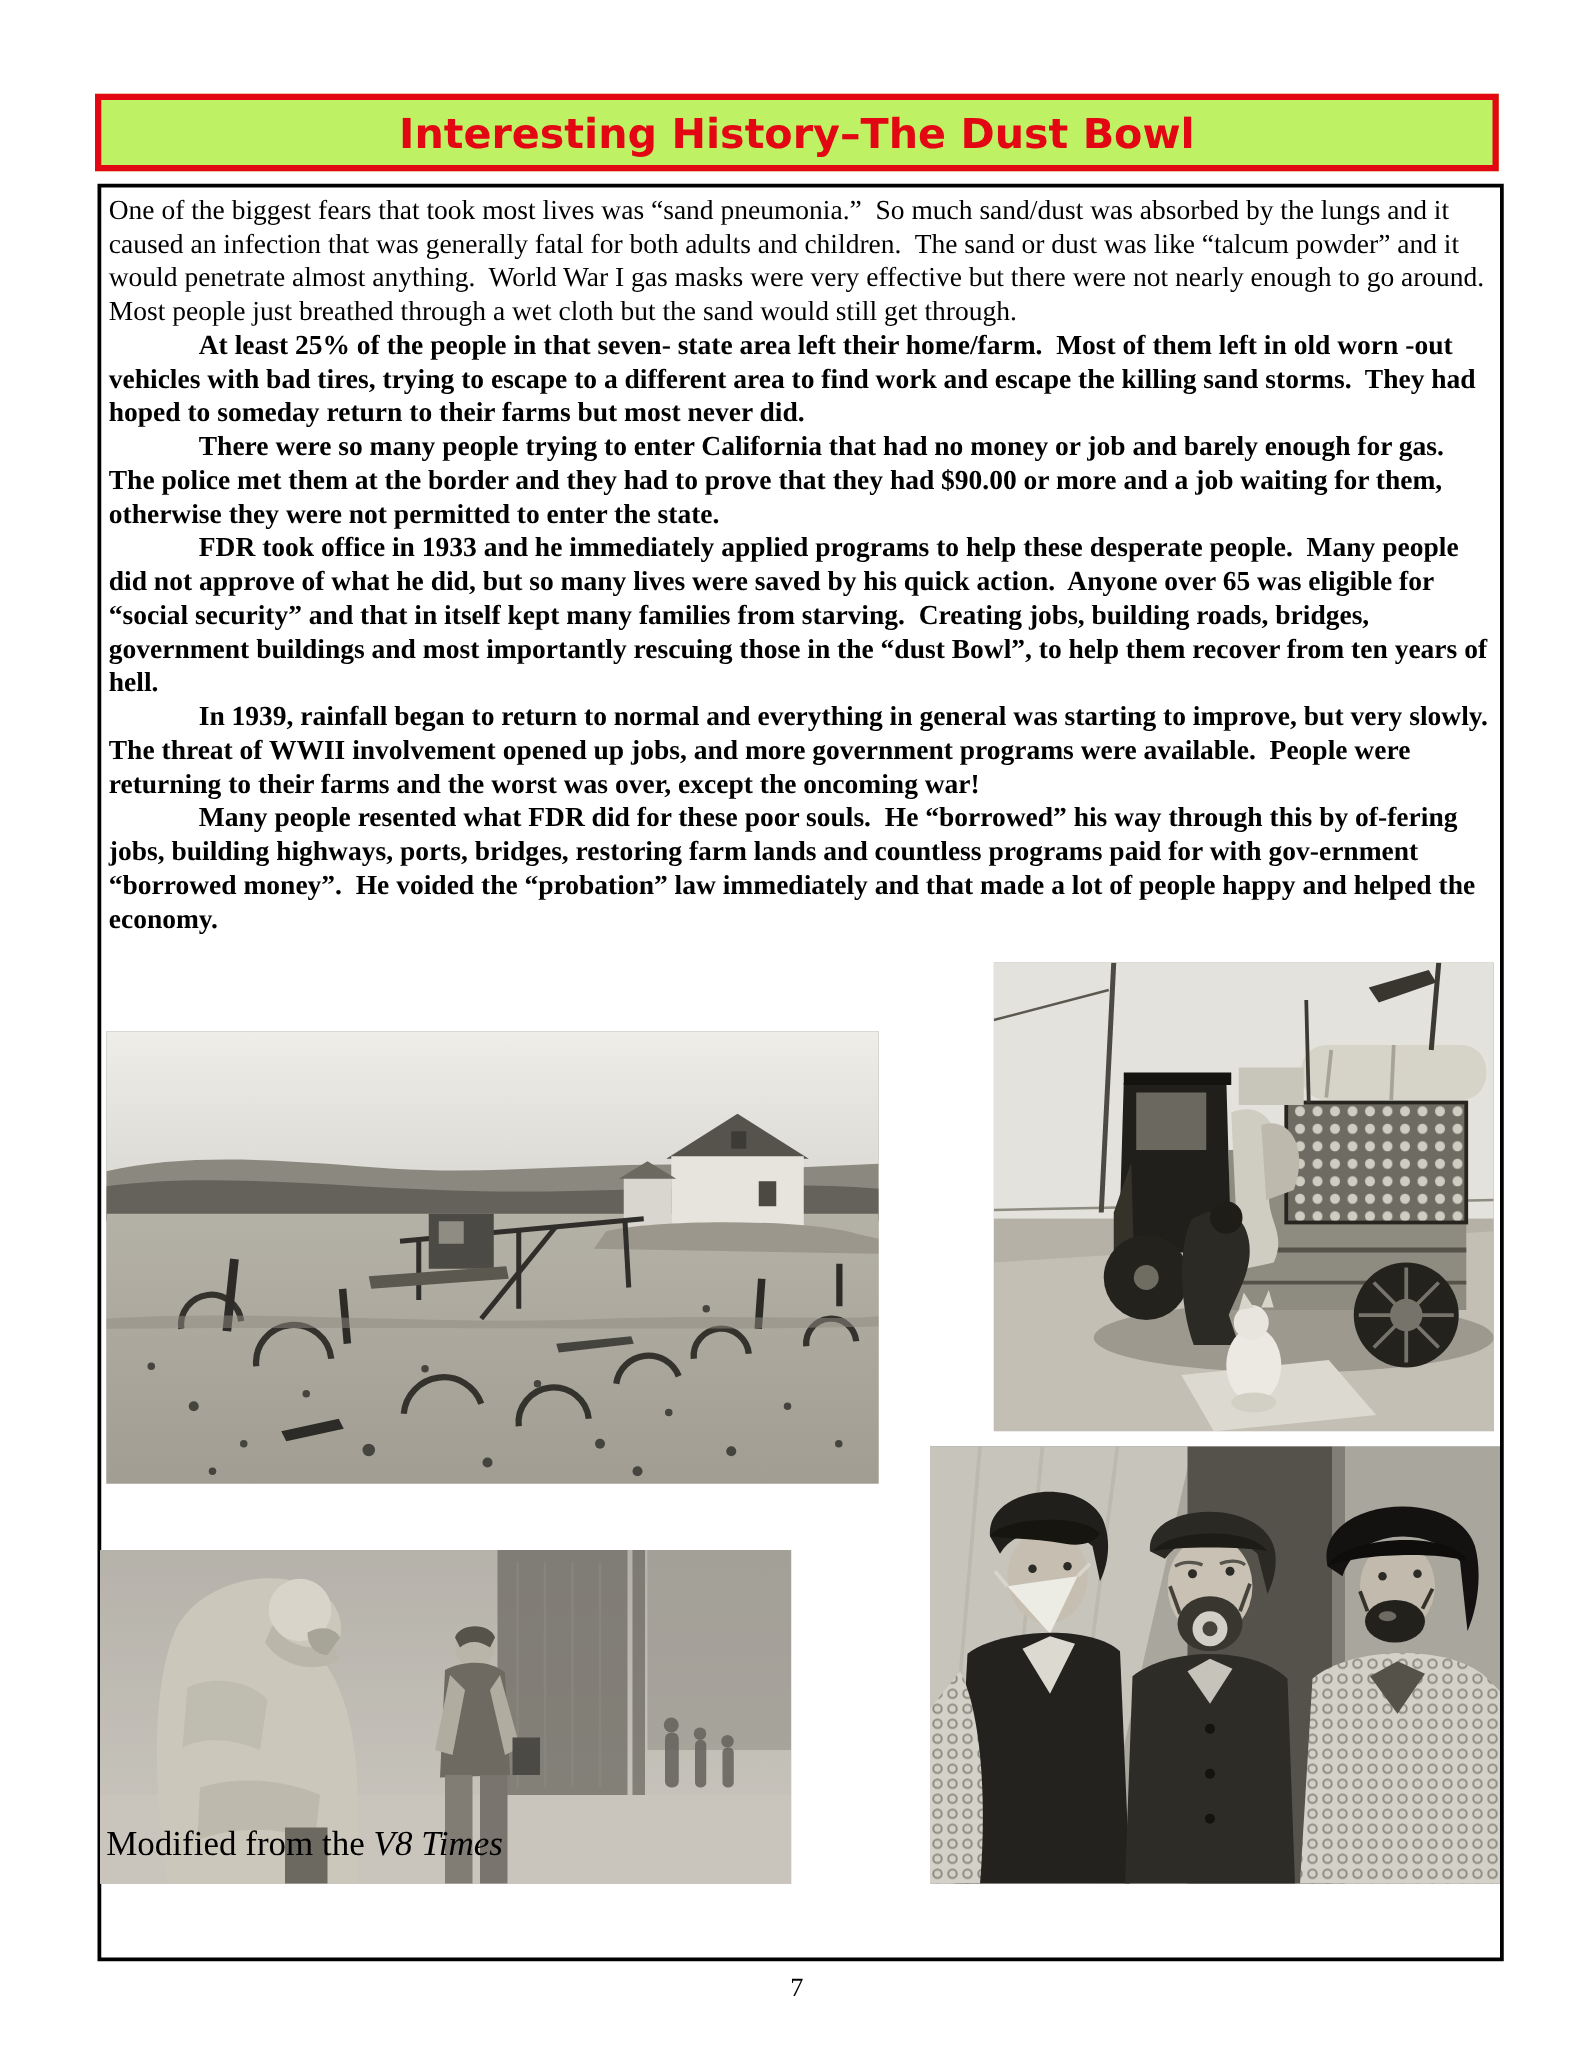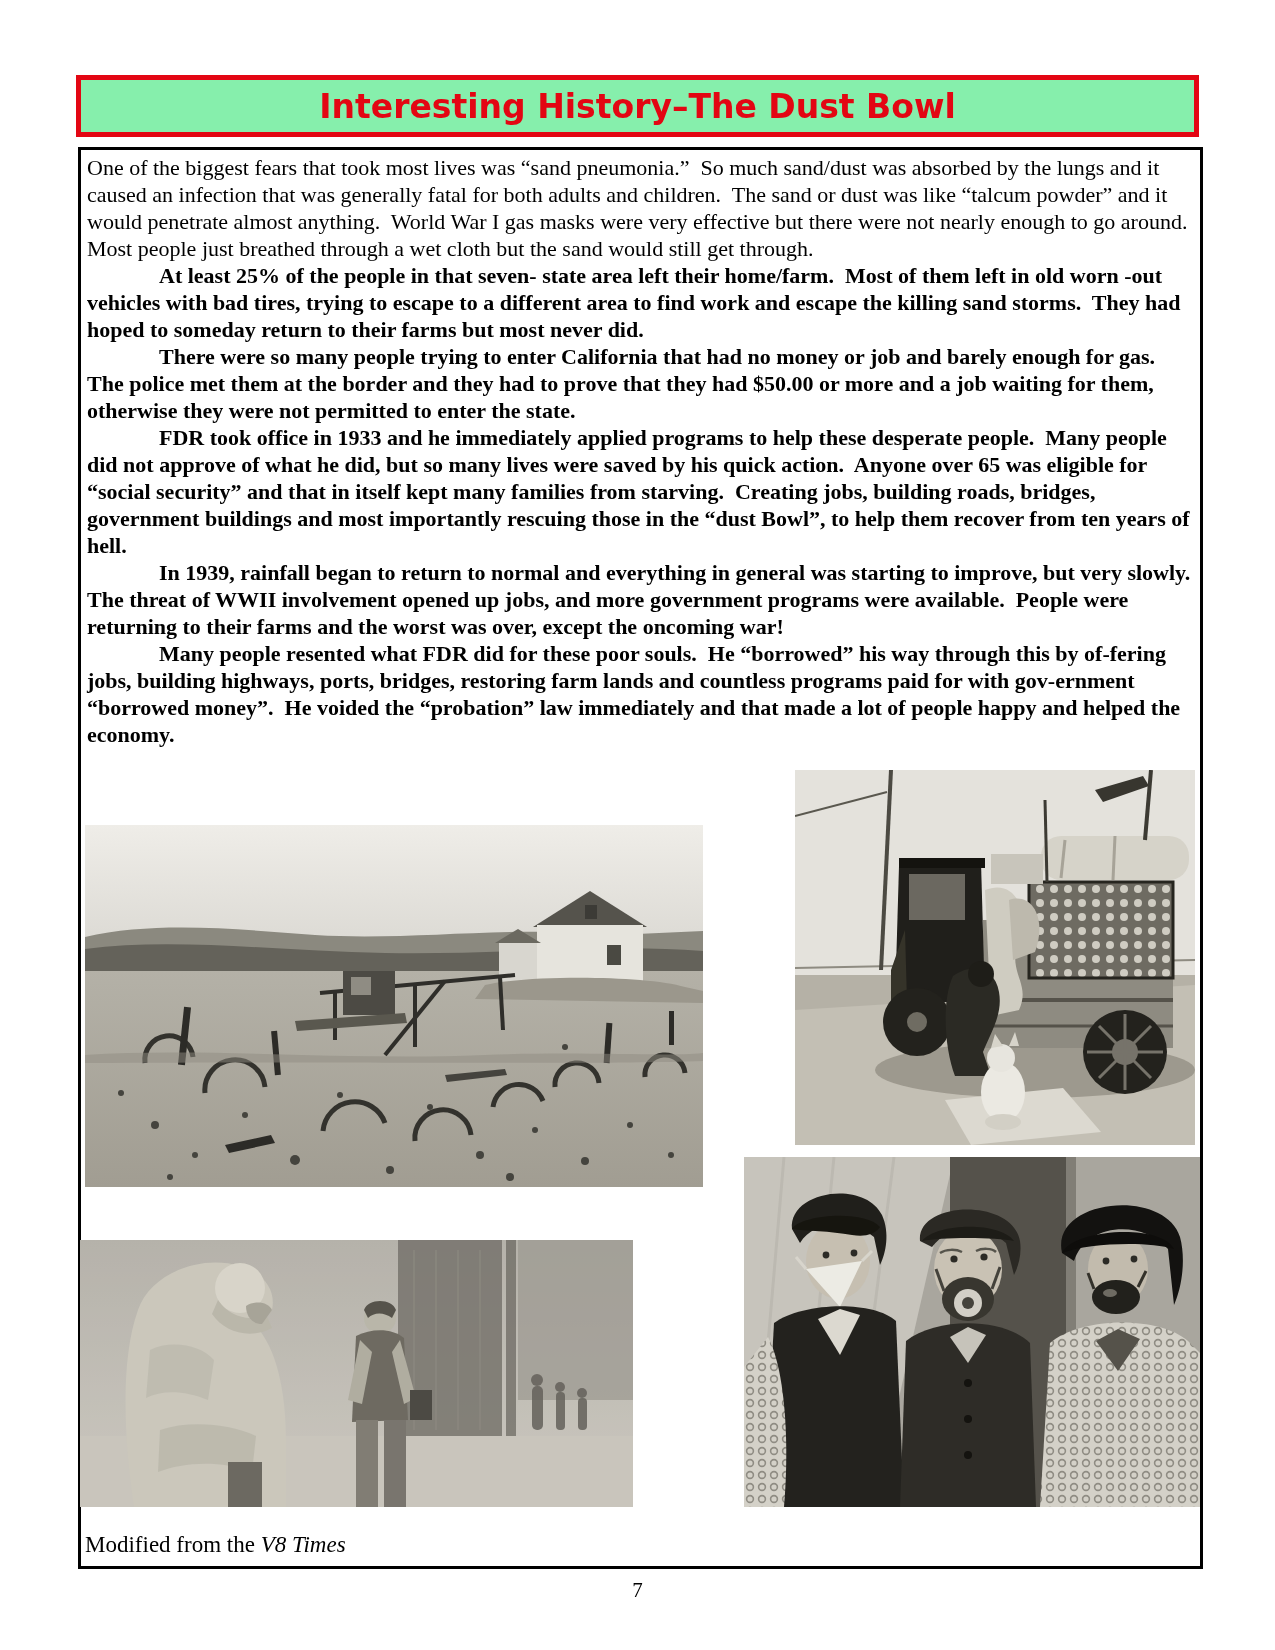--- a/index.html
+++ b/index.html
@@ -1,60 +1,60 @@
 <!DOCTYPE html>
 <html><head>
 <meta charset="utf-8">
 <style>
   html,body{margin:0;padding:0;background:#ffffff;}
   .page{position:relative;width:1275px;height:1650px;background:#ffffff;
         font-family:"Liberation Serif", serif;color:#000;overflow:hidden;}
 
   
   .banner{position:absolute;left:76px;top:75px;width:1113px;height:52px;
-          background:#86efac;border:5px solid #e30613;
+          background:#bef264;border:5px solid #e30613;
           display:flex;align-items:center;justify-content:center;}
   .banner-title{font-family:"DejaVu Sans", sans-serif;font-weight:bold;
                 font-size:33px;color:#e30613;letter-spacing:0px;white-space:nowrap;}
 
   
   .content-box{position:absolute;left:78px;top:147px;width:1119px;height:1416px;
                border:3px solid #000;background:#fff;}
   .body-text{padding:4px 6px 0 6px;font-size:22px;line-height:27px;}
   .body-text p{margin:0;white-space:pre-wrap;}
   .body-text p.indent{text-indent:72px;font-weight:bold;}
 
   
   .photo{position:absolute;overflow:hidden;background:#b9b6ae;}
   .photo svg{display:block;}
   .photo-farm {left:85px; top:825px; width:618px;height:362px;}
   .photo-truck{left:795px;top:770px; width:400px;height:375px;}
   .photo-man  {left:80px; top:1240px;width:553px;height:267px;}
   .photo-masks{left:744px;top:1157px;width:456px;height:350px;}
 
   
-  .credit{position:absolute;left:85px;top:1532px;font-size:23px;}
+  .credit{position:absolute;left:85px;top:1460px;font-size:28px;}
   .credit .src{font-style:italic;}
   .page-num{position:absolute;left:0;top:1578px;width:1275px;text-align:center;
             font-size:21px;}
 </style>
 </head>
 <body>
 
 <div class="page">
 
   <div class="banner">
     <span class="banner-title">Interesting History–The Dust Bowl</span>
   </div>
 
   <div class="content-box">
     <div class="body-text">
       <p>One of the biggest fears that took most lives was “sand pneumonia.”  So much sand/dust was absorbed by the lungs and it caused an infection that was generally fatal for both adults and children.  The sand or dust was like “talcum powder” and it would penetrate almost anything.  World War I gas masks were very effective but there were not nearly enough to go around.  Most people just breathed through a wet cloth but the sand would still get through.</p>
       <p class="indent">At least 25% of the people in that seven- state area left their home/farm.  Most of them left in old worn -out vehicles with bad tires, trying to escape to a different area to find work and escape the killing sand storms.  They had hoped to someday return to their farms but most never did.</p>
-      <p class="indent">There were so many people trying to enter California that had no money or job and barely enough for gas.  The police met them at the border and they had to prove that they had $50.00 or more and a job waiting for them, otherwise they were not permitted to enter the state.</p>
+      <p class="indent">There were so many people trying to enter California that had no money or job and barely enough for gas.  The police met them at the border and they had to prove that they had $90.00 or more and a job waiting for them, otherwise they were not permitted to enter the state.</p>
       <p class="indent">FDR took office in 1933 and he immediately applied programs to help these desperate people.  Many people did not approve of what he did, but so many lives were saved by his quick action.  Anyone over 65 was eligible for “social security” and that in itself kept many families from starving.  Creating jobs, building roads, bridges, government buildings and most importantly rescuing those in the “dust Bowl”, to help them recover from ten years of hell.</p>
       <p class="indent">In 1939, rainfall began to return to normal and everything in general was starting to improve, but very slowly.  The threat of WWII involvement opened up jobs, and more government programs were available.  People were returning to their farms and the worst was over, except the oncoming war!</p>
       <p class="indent">Many people resented what FDR did for these poor souls.  He “borrowed” his way through this by of-fering jobs, building highways, ports, bridges, restoring farm lands and countless programs paid for with gov-ernment “borrowed money”.  He voided the “probation” law immediately and that made a lot of people happy and helped the economy.</p>
     </div>
   </div>
 
   <div class="photo photo-farm">
     <svg width="618" height="362" viewBox="0 0 618 362" xmlns="http://www.w3.org/2000/svg">
       <defs>
         <linearGradient id="fsky" x1="0" y1="0" x2="0" y2="1">

